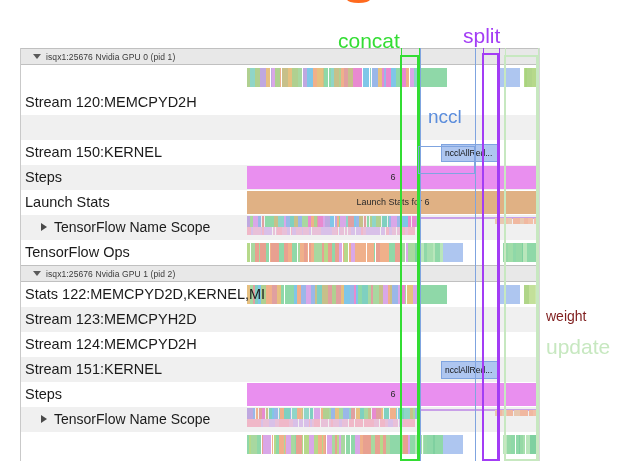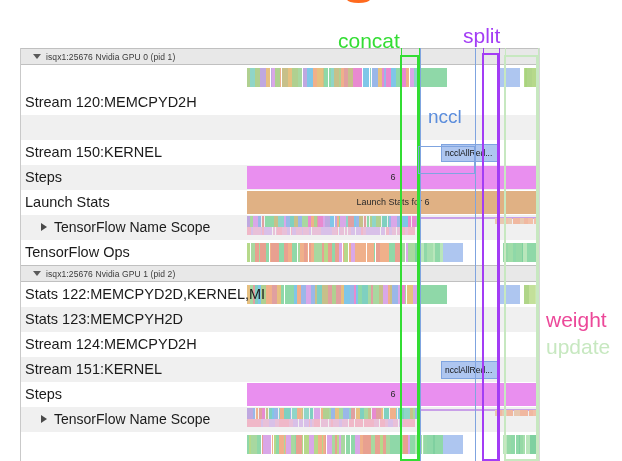--- a/index.html
+++ b/index.html
@@ -412,21 +412,21 @@
         <div class="dense" style="left: 282.091px; width: 5.4567px; background: rgb(195, 224, 154);"></div>
         <div class="dense" style="left: 287.548px; width: 4.06959px; background: rgb(203, 230, 168);"></div>
         <div class="dense" style="left: 291.617px; width: 1.2px; background: rgb(203, 230, 168);"></div>
       </div>
       <div class="label-mask"></div>
       <div class="row-label"><span>Stats 122:MEMCPYD2D,KERNEL,MI</span></div>
     </div>
     <div class="row alt">
       <div class="track"></div>
       <div class="label-mask"></div>
-      <div class="row-label"><span>Stats 123:MEMCPYH2D</span></div>
+      <div class="row-label"><span>Stream 123:MEMCPYH2D</span></div>
     </div>
     <div class="row">
       <div class="track"></div>
       <div class="label-mask"></div>
       <div class="row-label"><span>Stream 124:MEMCPYD2H</span></div>
     </div>
     <div class="row alt">
       <div class="track">
         <div class="nccl-bar" style="left: 194px; top: 4px; width: 57px; height: 18px; background: rgb(174, 198, 240); border-color: rgb(127, 164, 224);">ncclAllRed...</div>
       </div>
@@ -644,16 +644,16 @@
   </div>
 
 <div id="annotations">
     <div class="anno-box" style="left: 400px; top: 55px; width: 19px; height: 406px; border: 2px solid rgb(51, 221, 51);"></div>
     <div class="anno-box" style="left: 482px; top: 53px; width: 17px; height: 408px; border: 2px solid rgb(163, 60, 245);"></div>
     <div class="anno-box" style="left: 418px; top: 146px; width: 57px; height: 28px; border: 1px solid rgb(127, 164, 224);"></div>
     <div class="anno-box" style="left: 504px; top: 55px; width: 34px; height: 406px; border: 2px solid rgb(199, 232, 192);"></div>
     <div class="anno-label" style="left: 338px; top: 30px; color: rgb(51, 221, 51); font-size: 21px;">concat</div>
     <div class="anno-label" style="left: 463px; top: 25px; color: rgb(163, 60, 245); font-size: 21px;">split</div>
     <div class="anno-label" style="left: 428px; top: 107px; color: rgb(91, 141, 220); font-size: 19px;">nccl</div>
-    <div class="anno-label" style="left: 546px; top: 309px; color: #ec4899; font-size: 21px;">weight</div>
+    <div class="anno-label" style="left: 546px; top: 309px; color: #7f1d1d; font-size: 14px;">weight</div>
     <div class="anno-label" style="left: 546px; top: 336px; color: rgb(199, 232, 192); font-size: 21px;">update</div>
     <div class="anno-sliver" style="left: 347px; top: -4px; width: 23px; height: 7px; background: rgb(255, 106, 30);"></div>
   </div>
 
 </body></html>

